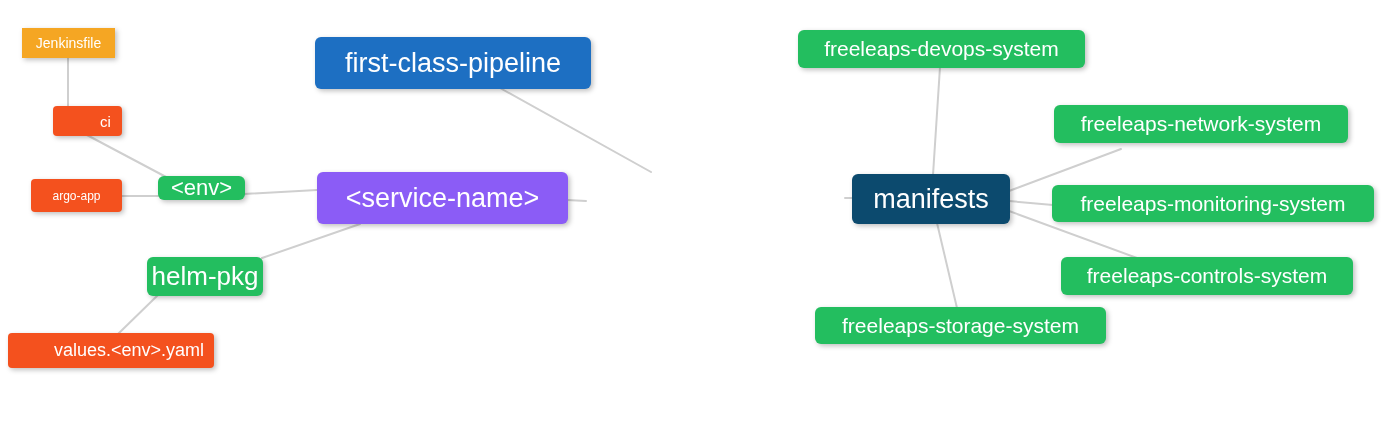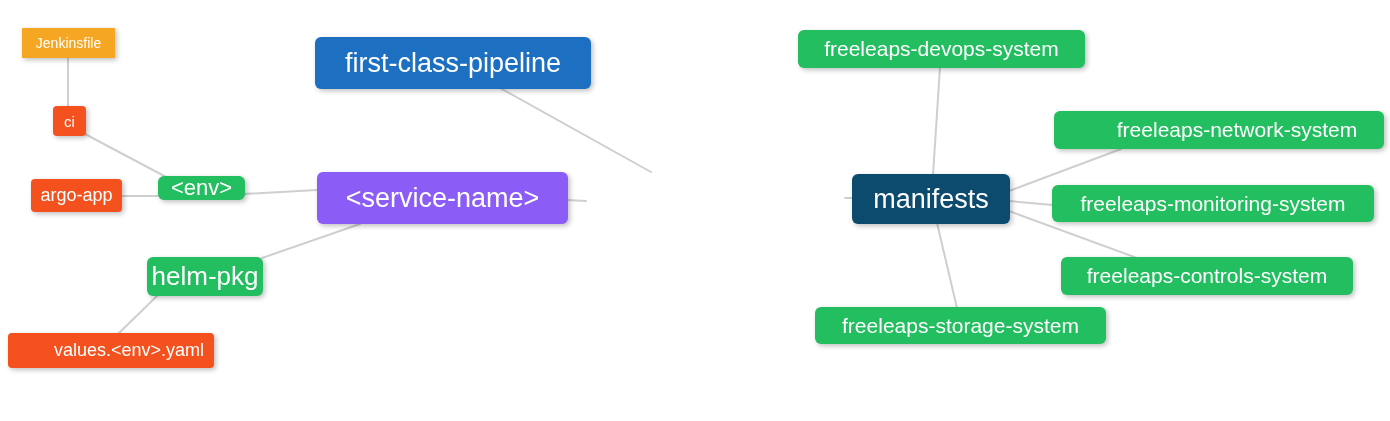--- a/index.html
+++ b/index.html
@@ -29,31 +29,31 @@
     justify-content: center;
     color: #ffffff;
     border-radius: 6px;
     box-shadow: 2px 2px 5px rgba(0,0,0,0.25);
     white-space: nowrap;
     cursor: pointer;
     user-select: none;
   }
   
   #n-jenkinsfile { left: 22px;   top: 28px;  width: 93px;  height: 30px; font-size: 14px; border-radius: 0; }
-  #n-ci          { left: 53px;   top: 106px; width: 33px;  height: 30px; font-size: 15px; border-radius: 4px; }
-  #n-argo-app    { left: 31px;   top: 179px; width: 91px;  height: 33px; font-size: 18px; border-radius: 4px; }
+  #n-ci          { left: 53px;   top: 106px; width: 33px;  height: 30px; font-size: 15px; border-radius: 4px; padding-left: 36px; }
+  #n-argo-app    { left: 31px;   top: 179px; width: 91px;  height: 33px; font-size: 12px; border-radius: 4px; }
   #n-env         { left: 158px;  top: 176px; width: 87px;  height: 24px; font-size: 22px; }
   #n-helm-pkg    { left: 147px;  top: 257px; width: 116px; height: 39px; font-size: 26px; }
   #n-values      { left: 8px;    top: 333px; width: 170px; height: 35px; font-size: 18px; border-radius: 4px; }
   #n-pipeline    { left: 315px;  top: 37px;  width: 276px; height: 52px; font-size: 27px; }
   #n-service     { left: 317px;  top: 172px; width: 251px; height: 52px; font-size: 27px; }
   #n-ops         { left: 585px;  top: 171px; width: 261px; height: 68px; font-size: 33px; }
   #n-manifests   { left: 852px;  top: 174px; width: 158px; height: 50px; font-size: 27px; }
   #n-devops      { left: 798px;  top: 30px;  width: 287px; height: 38px; font-size: 21px; }
-  #n-network     { left: 1054px; top: 111px; width: 294px; height: 38px; font-size: 21px; padding-left: 36px; }
+  #n-network     { left: 1054px; top: 105px; width: 294px; height: 38px; font-size: 21px; }
   #n-monitoring  { left: 1052px; top: 185px; width: 322px; height: 37px; font-size: 21px; }
   #n-controls    { left: 1061px; top: 257px; width: 292px; height: 38px; font-size: 21px; }
   #n-storage     { left: 815px;  top: 307px; width: 291px; height: 37px; font-size: 21px; }
 </style>
 </head>
 <body>
 
 <div class="canvas">
 
   <svg class="edge-layer" viewBox="0 0 1390 421" xmlns="http://www.w3.org/2000/svg">

